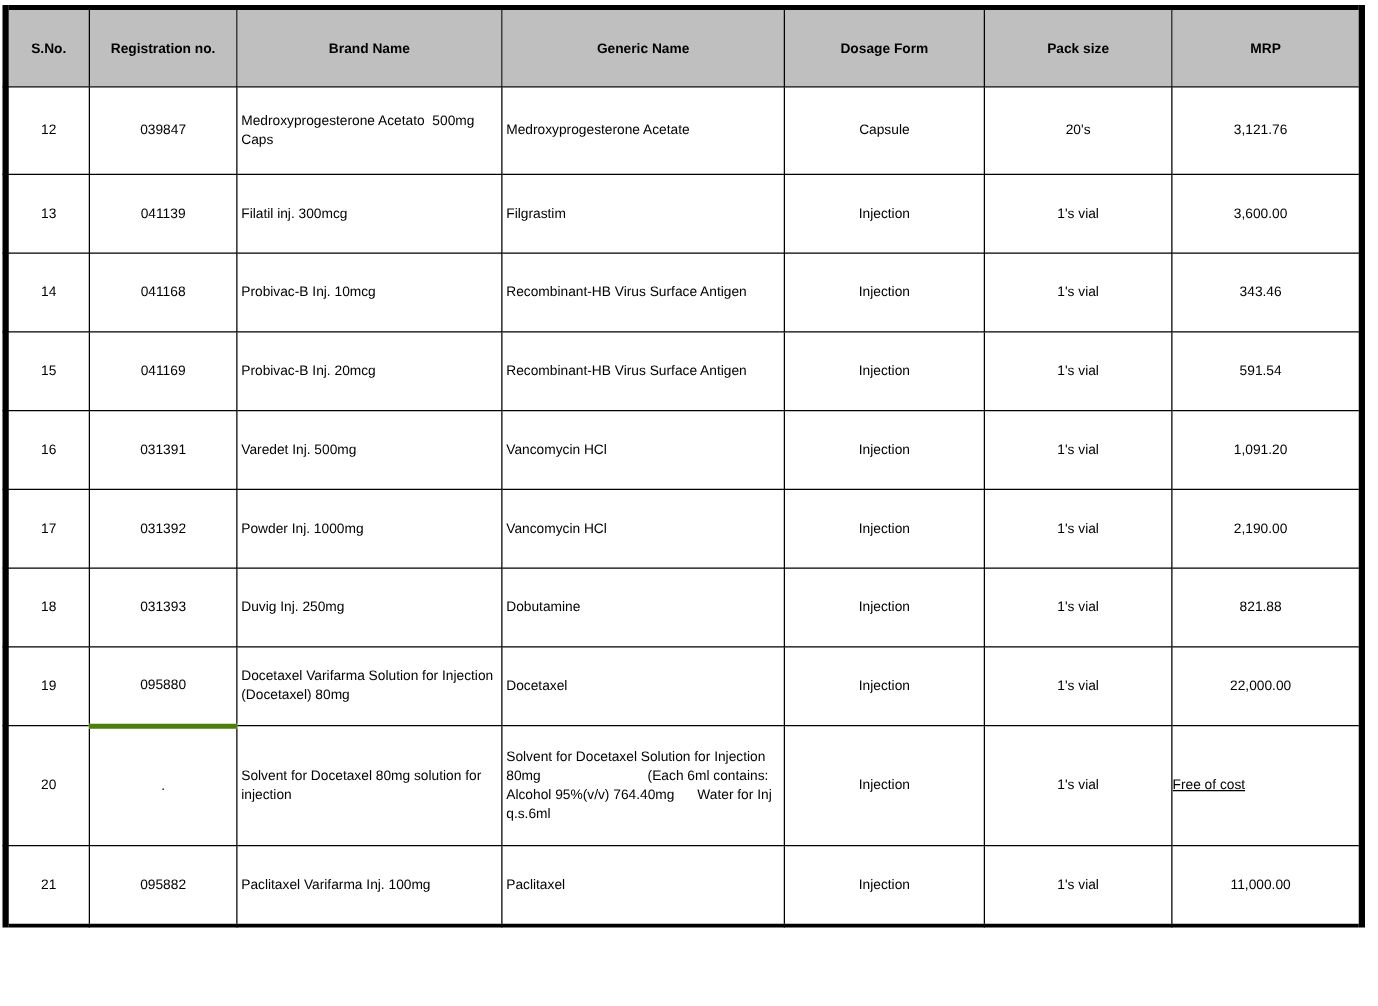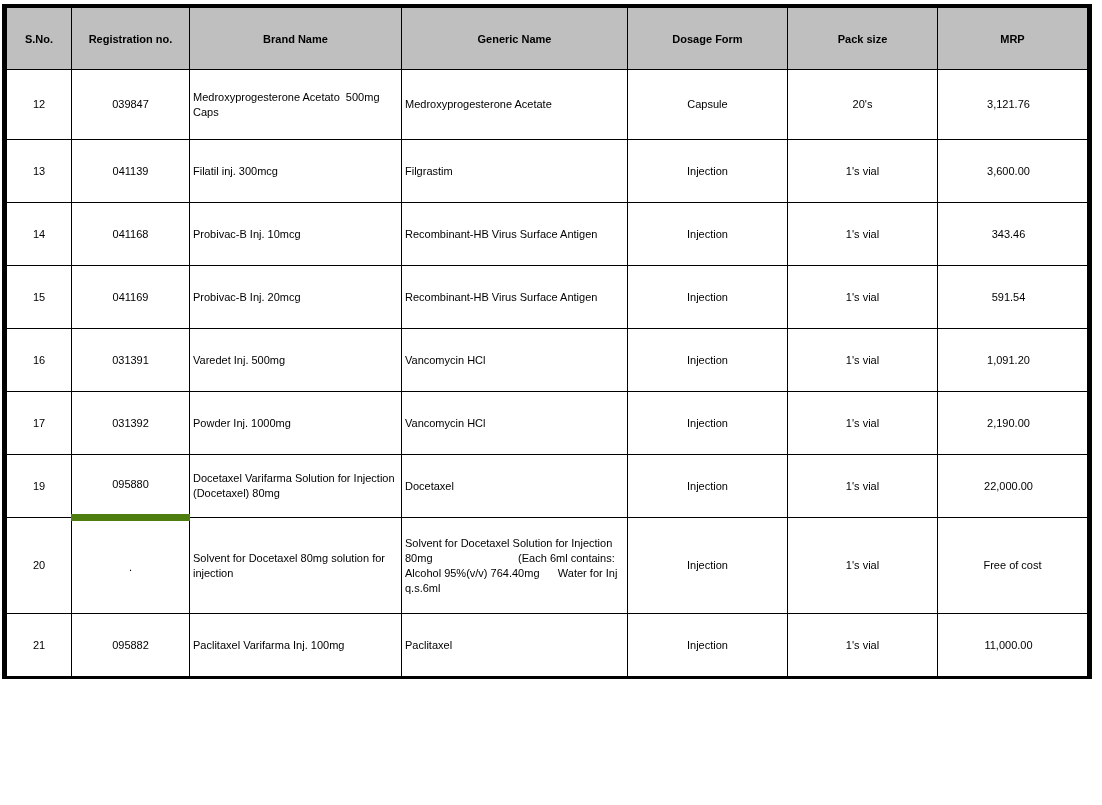--- a/index.html
+++ b/index.html
@@ -48,24 +48,24 @@
   tbody tr.h62 { height: 62px; }
 
   .c-sno, .c-reg, .c-dosage, .c-pack { text-align: center; }
   .c-brand, .c-generic {
     text-align: left;
     padding: 1px 3px;
     white-space: pre-wrap;
     overflow-wrap: break-word;
   }
   .c-mrp { text-align: center; padding-right: 8px; }
-  .c-mrp.center { text-align: center; padding-right: 0; }
+  .c-mrp.center { text-align: left; padding-right: 0; text-decoration: underline; }
 
   
-  td.no-bb { border-bottom: 7px solid #4d7c0f; }
+  td.no-bb { border-bottom: 4px solid #4d7c0f; }
   td.no-bt { border-top: 1px solid #fff; }
 
   col.w-sno     { width: 67px; }
   col.w-reg     { width: 118px; }
   col.w-brand   { width: 212px; }
   col.w-generic { width: 226px; }
   col.w-dosage  { width: 160px; }
   col.w-pack    { width: 150px; }
   col.w-mrp     { width: 152px; }
 </style>
@@ -143,20 +143,29 @@
       <tr>
         <td class="c-sno">17</td>
         <td class="c-reg">031392</td>
         <td class="c-brand">Powder Inj. 1000mg</td>
         <td class="c-generic">Vancomycin HCl</td>
         <td class="c-dosage">Injection</td>
         <td class="c-pack">1's vial</td>
         <td class="c-mrp">2,190.00</td>
       </tr>
       <tr>
+        <td class="c-sno">18</td>
+        <td class="c-reg">031393</td>
+        <td class="c-brand">Duvig Inj. 250mg</td>
+        <td class="c-generic">Dobutamine</td>
+        <td class="c-dosage">Injection</td>
+        <td class="c-pack">1's vial</td>
+        <td class="c-mrp">821.88</td>
+      </tr>
+      <tr>
         <td class="c-sno">19</td>
         <td class="c-reg no-bb">095880</td>
         <td class="c-brand">Docetaxel Varifarma Solution for Injection (Docetaxel) 80mg</td>
         <td class="c-generic">Docetaxel</td>
         <td class="c-dosage">Injection</td>
         <td class="c-pack">1's vial</td>
         <td class="c-mrp">22,000.00</td>
       </tr>
       <tr class="h96">
         <td class="c-sno">20</td>

